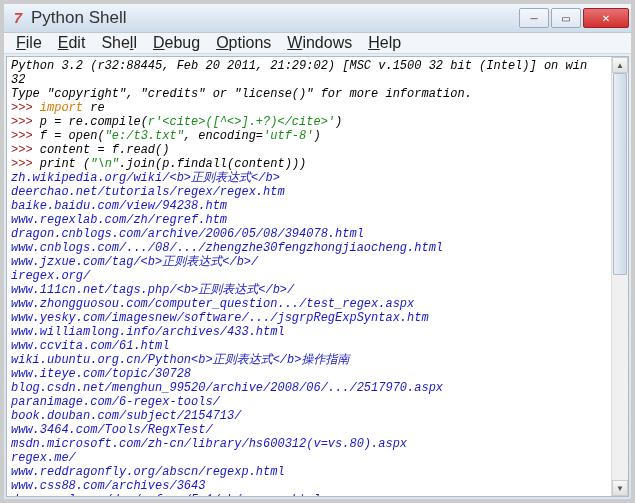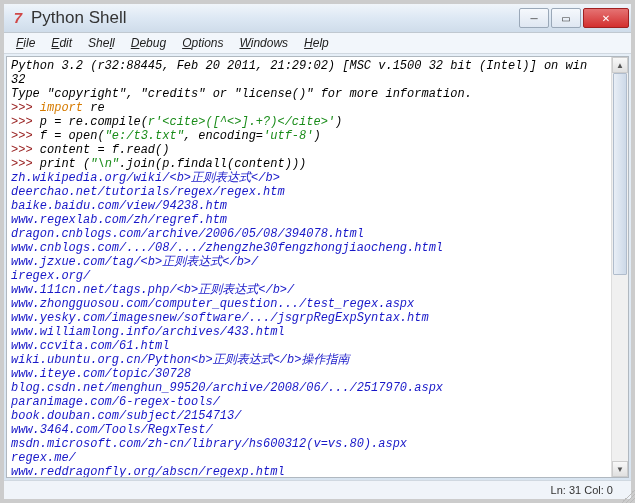--- a/index.html
+++ b/index.html
@@ -64,23 +64,22 @@
   color: #fff;
   margin-right: 2px;
 }
 .menubar {
   height: 20px;
   background: #f2f6fb;
   border-bottom: 1px solid #d0d8e0;
   display: flex;
   align-items: center;
   padding-left: 4px;
-  font-size: 12px;
+  font-size: 16px;
   color: #222;
-  font-style: italic;
 }
 .menubar .menuitem {
   padding: 2px 8px;
 }
 .menubar .menuitem span { text-decoration: underline; }
 .content-wrap {
   flex: 1;
   margin: 2px;
   background: #fff;
   border: 1px solid #b0b8c0;
@@ -210,19 +209,14 @@
 www.vckbase.com/code/relateddoc.asp?id=2887
 vod.sjtu.edu.cn/help/Article_Show.asp?ArticleID=2124</span></div>
 
     <div class="scrollbar">
       <div class="scroll-btn">▲</div>
       <div class="scroll-thumb"></div>
       <div class="scroll-btn" style="position:absolute;bottom:0;left:0;right:0">▼</div>
     </div>
   </div>
 
-  <div class="statusbar">
-    <span>Ln: 31</span>&nbsp;
-    <span>Col: 0</span>
-    <div class="resize-grip"></div>
-  </div>
 
 </div>
 
 </body></html>

